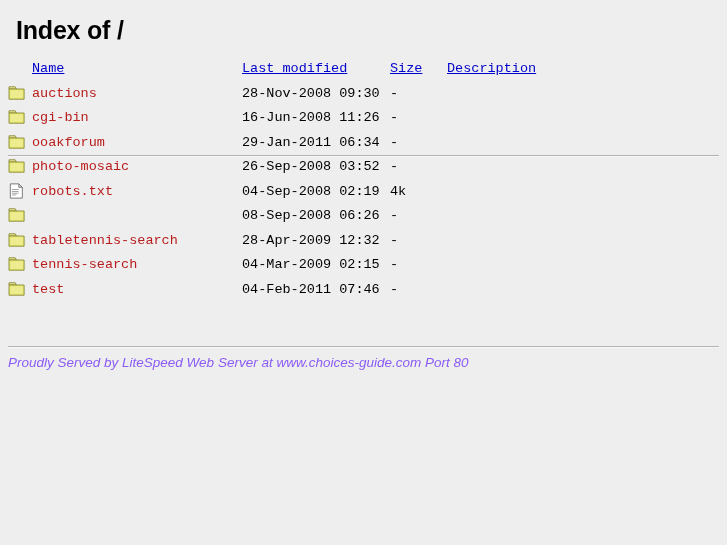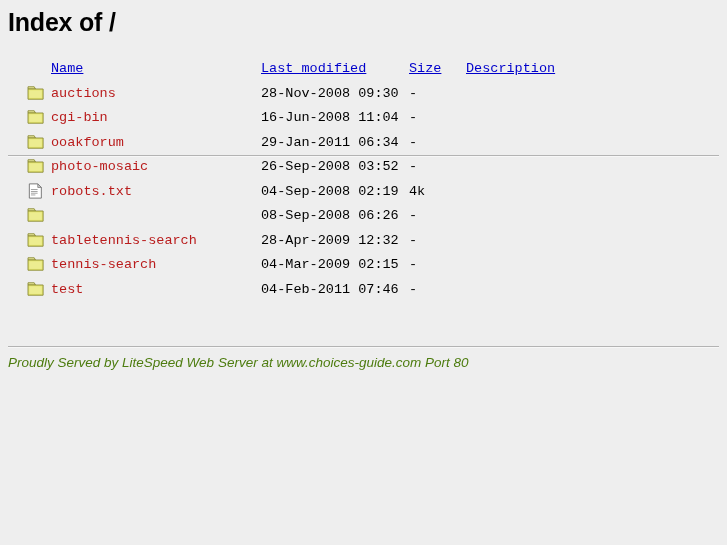--- a/index.html
+++ b/index.html
@@ -12,21 +12,21 @@
     height: 545px;
     background: #eeeeee;
     font-family: "Liberation Sans", sans-serif;
     color: #000000;
     overflow: hidden;
     position: relative;
   }
 
   
   .page-title {
-    margin: 0;
+    margin: 8px;
     padding: 0;
     position: absolute;
     left: 8px;
     top: 8px;
     font-family: "Liberation Sans", sans-serif;
     font-size: 25px;
     font-weight: bold;
     letter-spacing: -0.2px;
     color: #000000;
     white-space: pre;
@@ -41,21 +41,20 @@
     font-family: "Liberation Mono", "DejaVu Sans Mono", monospace;
     font-size: 13.5px;
     line-height: 24.5px;
     color: #000000;
   }
 
   .row {
     position: relative;
     height: 24.5px;
     white-space: nowrap;
-    margin-left: 19px;
   }
 
   
   .col-name   { position: absolute; left: 32px;  top: 0; }
   .col-date   { position: absolute; left: 242px; top: 0; }
   .col-size   { position: absolute; left: 390px; top: 0; width: 43px; text-align: left; }
   .col-desc   { position: absolute; left: 447px; top: 0; }
 
   .hdr-link {
     color: #0000cc;
@@ -94,21 +93,21 @@
   }
 
   
   .signature {
     position: absolute;
     left: 8px;
     top: 355px;
     font-family: "Liberation Sans", sans-serif;
     font-size: 13.5px;
     font-style: italic;
-    color: #4d7c0f;
+    color: #8b5cf6;
     white-space: pre;
   }
 </style>
 </head>
 <body>
 
 <h1 class="page-title">Index of /</h1>
 
 <div class="listing">
 
@@ -133,21 +132,21 @@
         <span class="col-size">-</span>
         <span class="col-desc"></span>
       </div>
       <div class="row">
   <svg class="icon" viewBox="0 0 20 18" xmlns="http://www.w3.org/2000/svg">
     <path d="M1 4.5 L1 2 L8 2 L9.4 4.5 Z" fill="#e8e89a" stroke="#8a8a35" stroke-width="1"></path>
     <path d="M1 4.5 L18 4.5 L18 16 L1 16 Z" fill="#e4e46e" stroke="#8a8a35" stroke-width="1"></path>
     <path d="M2.5 6 L16.5 6 L16.5 14.5 L2.5 14.5 Z" fill="#eded90" stroke="none"></path>
   </svg>
 <span class="col-name"><span class="file-link">cgi-bin</span></span>
-        <span class="col-date">16-Jun-2008 11:04</span>
+        <span class="col-date">16-Jun-2008 11:26</span>
         <span class="col-size">-</span>
         <span class="col-desc"></span>
       </div>
       <div class="row">
   <svg class="icon" viewBox="0 0 20 18" xmlns="http://www.w3.org/2000/svg">
     <path d="M1 4.5 L1 2 L8 2 L9.4 4.5 Z" fill="#e8e89a" stroke="#8a8a35" stroke-width="1"></path>
     <path d="M1 4.5 L18 4.5 L18 16 L1 16 Z" fill="#e4e46e" stroke="#8a8a35" stroke-width="1"></path>
     <path d="M2.5 6 L16.5 6 L16.5 14.5 L2.5 14.5 Z" fill="#eded90" stroke="none"></path>
   </svg>
 <span class="col-name"><span class="file-link">ooakforum</span></span>

